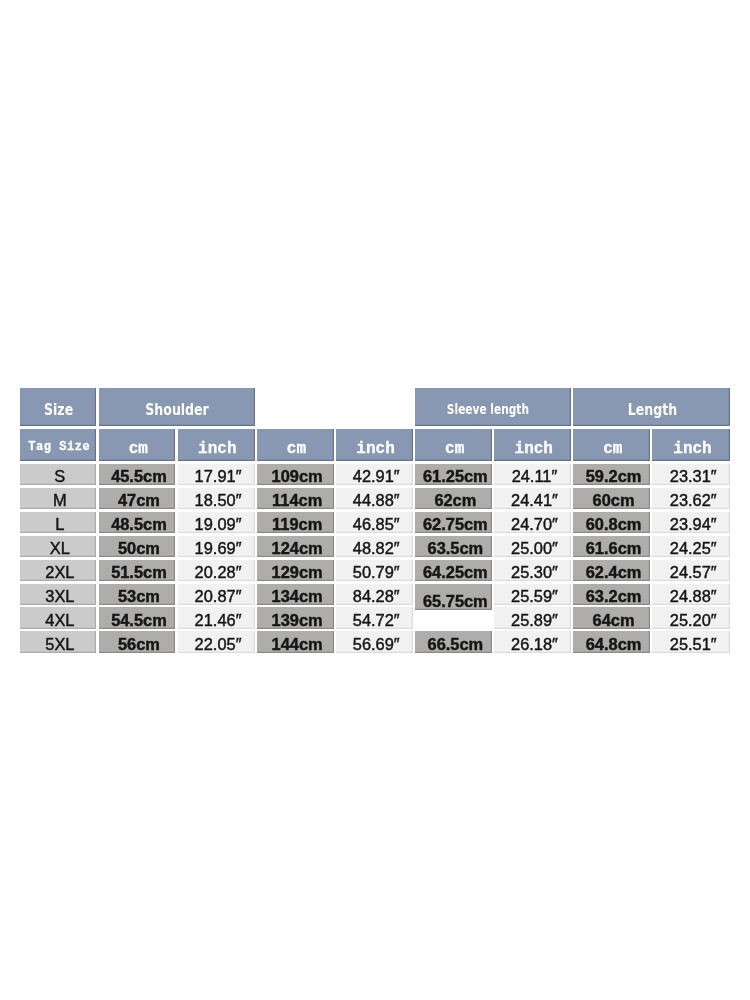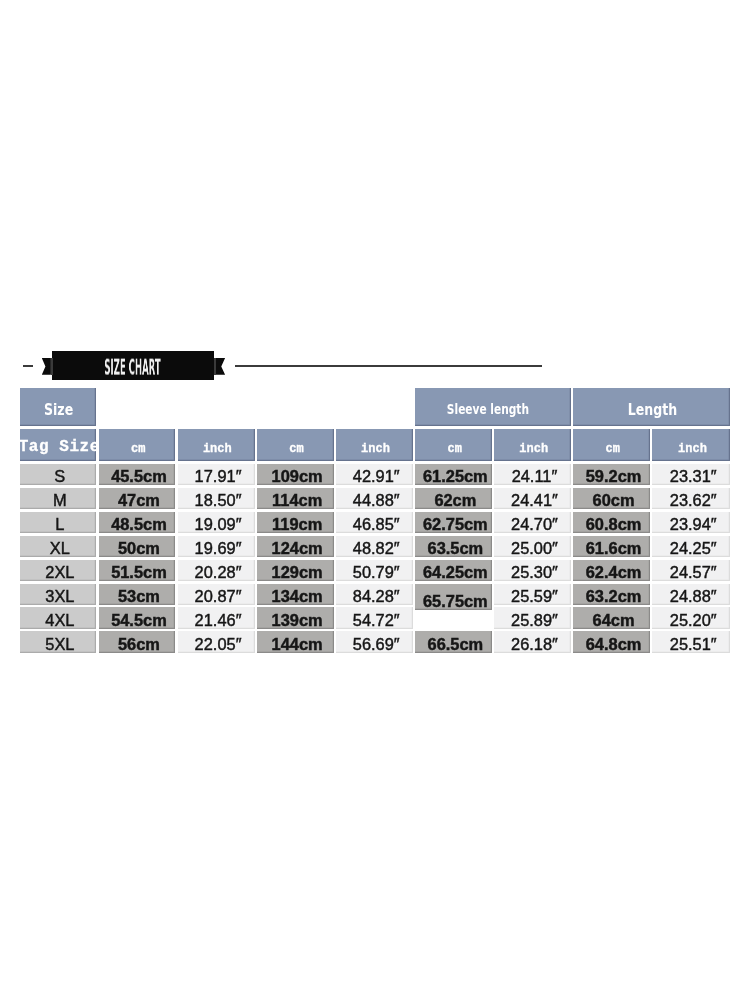--- a/index.html
+++ b/index.html
@@ -33,53 +33,43 @@
         display:flex;align-items:center;justify-content:center;
         text-align:center;line-height:1;}
   .hdr{background:#8898b3;color:#ffffff;font-weight:bold;
        box-shadow:inset -1.2px -1.2px 0 0 rgba(55,65,90,0.42);}
   .cell>span{display:inline-block;white-space:nowrap;}
   .h1{font-family:"DejaVu Sans Condensed","Liberation Sans",sans-serif;font-size:15px;}
   .h1>span{transform:translateX(0.9px) translateY(3.9px) scaleX(0.93);}
   .h1.small{font-size:13.8px;}
   .h1.small>span{transform:translateX(-5.1px) translateY(2.8px) scaleX(0.855);}
   .h2{font-family:"Liberation Mono","DejaVu Sans Mono",monospace;
-      font-weight:bold;font-size:12px;letter-spacing:0px;
+      font-weight:bold;font-size:16px;letter-spacing:0px;
       -webkit-text-stroke:0.3px #ffffff;}
   .h2>span{transform:translateX(1.2px) translateY(4.1px);}
-  .h2.tag{font-size:16px;letter-spacing:0.55px;}
+  .h2.tag{font-size:12px;letter-spacing:0.55px;}
   .h2.tag>span{transform:translateX(1.3px) translateY(2px);}
   .dcell{font-size:16.4px;color:#161616;-webkit-text-stroke:0.45px #161616;}
   .dcell>span{transform:translateX(1.9px) translateY(2.2px);}
   .c-size{background:#cbcbcb;box-shadow:inset -1.2px -1.2px 0 0 rgba(150,150,150,0.6);}
   .c-cm{background:#aeadab;box-shadow:inset -1.2px -1.2px 0 0 rgba(120,120,118,0.65);font-weight:bold;}
   .c-in{background:#f1f1f2;box-shadow:inset -1.2px -1.2px 0 0 rgba(203,203,203,0.55);}
 </style>
 </head>
 <body>
 
 <div id="page">
-  <div id="banner">
-    <div id="dash-left" class="bn-dash"></div>
-    <div id="tail-left" class="tail"></div>
-    <div id="tail-right" class="tail"></div>
-    <div id="line-right" class="bn-dash"></div>
-    <div id="seam-left" class="seam"></div>
-    <div id="seam-right" class="seam"></div>
-    <div id="bn-box">
-      <div id="bn-title">
-          <span>SIZE CHART</span>
-        </div>
-    </div>
-  </div>
 
   <div id="tbl">
       <div class="cell hdr h1" style="left:19.50px;top:388.30px;width:76.90px;height:37.40px">
         <span>Size</span>
       </div>
+      <div class="cell hdr h1" style="left:98.60px;top:388.30px;width:156.00px;height:37.40px">
+        <span>Shoulder</span>
+      </div>
       <div class="cell hdr h1" style="left:573.20px;top:388.30px;width:157.10px;height:37.40px">
         <span>Length</span>
       </div>
       <div class="cell hdr h1 small" style="left:415.00px;top:388.30px;width:156.00px;height:37.40px">
         <span>Sleeve length</span>
       </div>
       <div class="cell hdr h2 tag" style="left:19.50px;top:428.80px;width:76.90px;height:32.60px">
         <span>Tag Size</span>
       </div>
       <div class="cell hdr h2" style="left:98.60px;top:428.80px;width:76.90px;height:32.60px">

